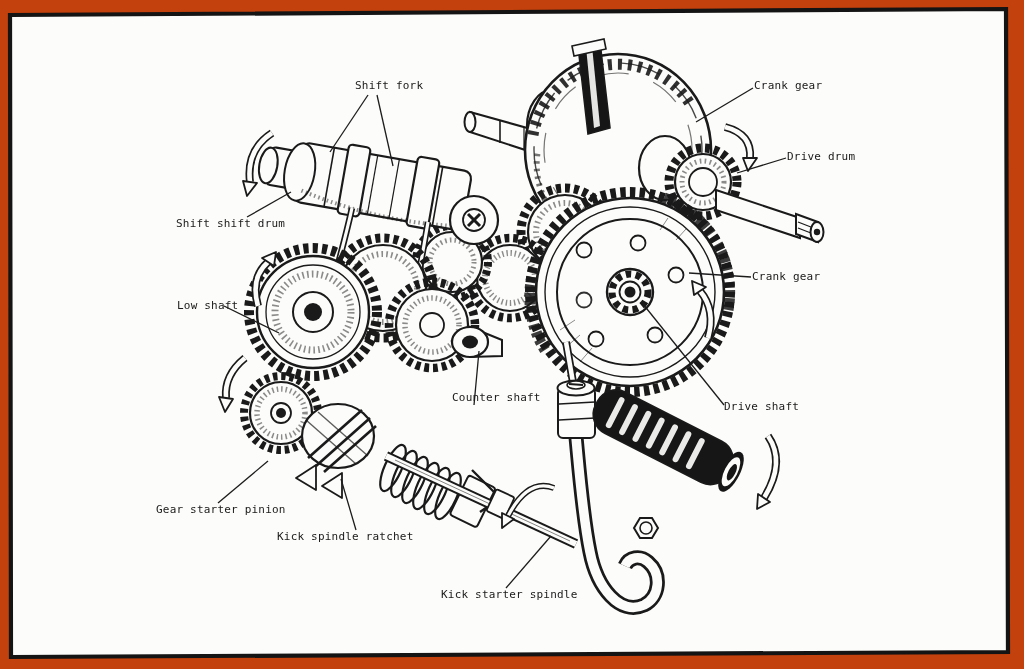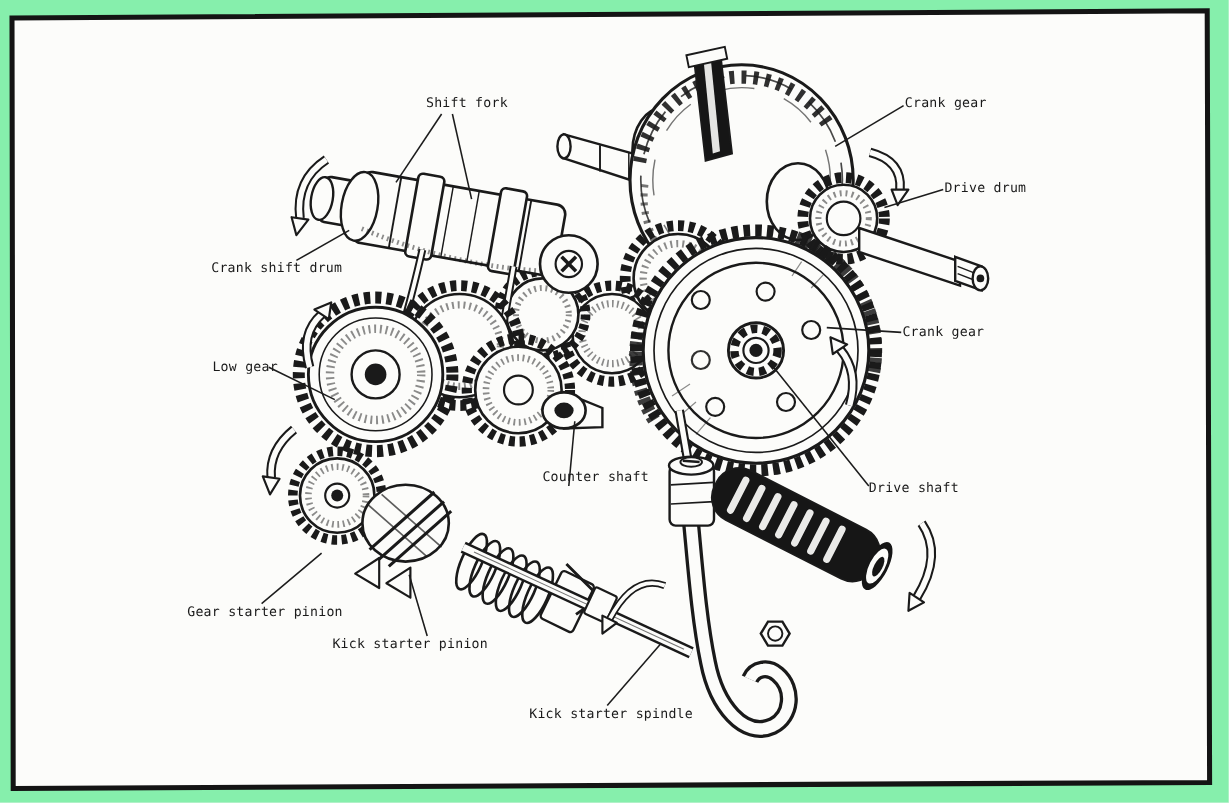--- a/index.html
+++ b/index.html
@@ -1,17 +1,17 @@
 <!DOCTYPE html>
 <html><head>
 <meta charset="utf-8">
 <style>
   html,body{margin:0;padding:0;background:#f4f4f2;}
   #stage{
-    position:relative;width:1024px;height:669px;background:#86efac;
+    position:relative;width:1024px;height:669px;background:#c2410c;
     font-family:"DejaVu Sans Mono", monospace;overflow:hidden;
   }
   #art{position:absolute;left:0;top:0;}
   .lbl{
     position:absolute;font-size:11px;line-height:11px;color:#1a1a1a;
     letter-spacing:.2px;white-space:nowrap;
   }
   
   .paper{fill:#fcfcfa;stroke:#1a1a1a;}
   .ink{stroke:#1a1a1a;fill:none;}
@@ -293,22 +293,22 @@
     <path class="leader" d="M474,405 L479,351"></path>
     <path class="leader" d="M218,503 L268,461"></path>
     <path class="leader" d="M356,530 L341,479"></path>
     <path class="leader" d="M506,588 L551,536"></path>
   </g>
 </svg>
 
 <div class="lbl" style="left:355px;top:80px">Shift fork</div>
 <div class="lbl" style="left:754px;top:80px">Crank gear</div>
 <div class="lbl" style="left:787px;top:151px">Drive drum</div>
-<div class="lbl" style="left:176px;top:218px">Crank shift drum</div>
+<div class="lbl" style="left:176px;top:218px">Shift shift drum</div>
 <div class="lbl" style="left:752px;top:271px">Crank gear</div>
-<div class="lbl" style="left:177px;top:300px">Low gear</div>
+<div class="lbl" style="left:177px;top:300px">Low shaft</div>
 <div class="lbl" style="left:724px;top:401px">Drive shaft</div>
 <div class="lbl" style="left:452px;top:392px">Counter shaft</div>
 <div class="lbl" style="left:156px;top:504px">Gear starter pinion</div>
-<div class="lbl" style="left:277px;top:531px">Kick starter pinion</div>
+<div class="lbl" style="left:277px;top:531px">Kick spindle ratchet</div>
 <div class="lbl" style="left:441px;top:589px">Kick starter spindle</div>
 
 </div>
 
 </body></html>

